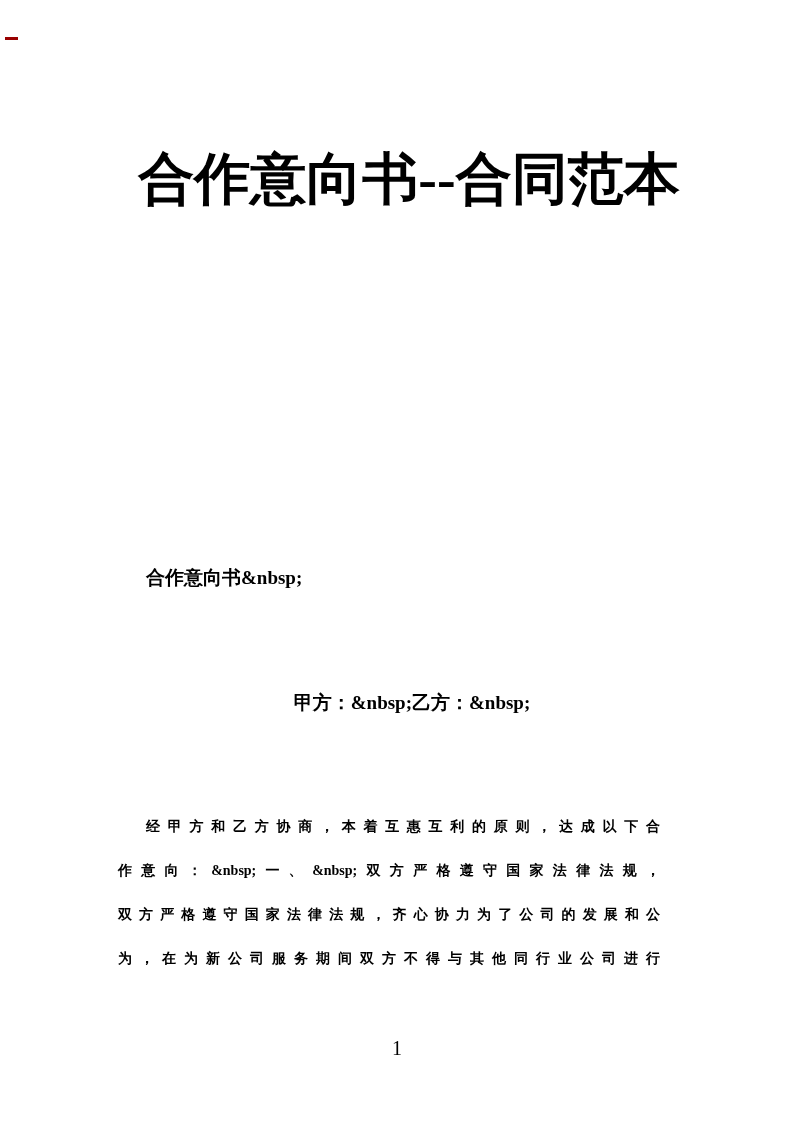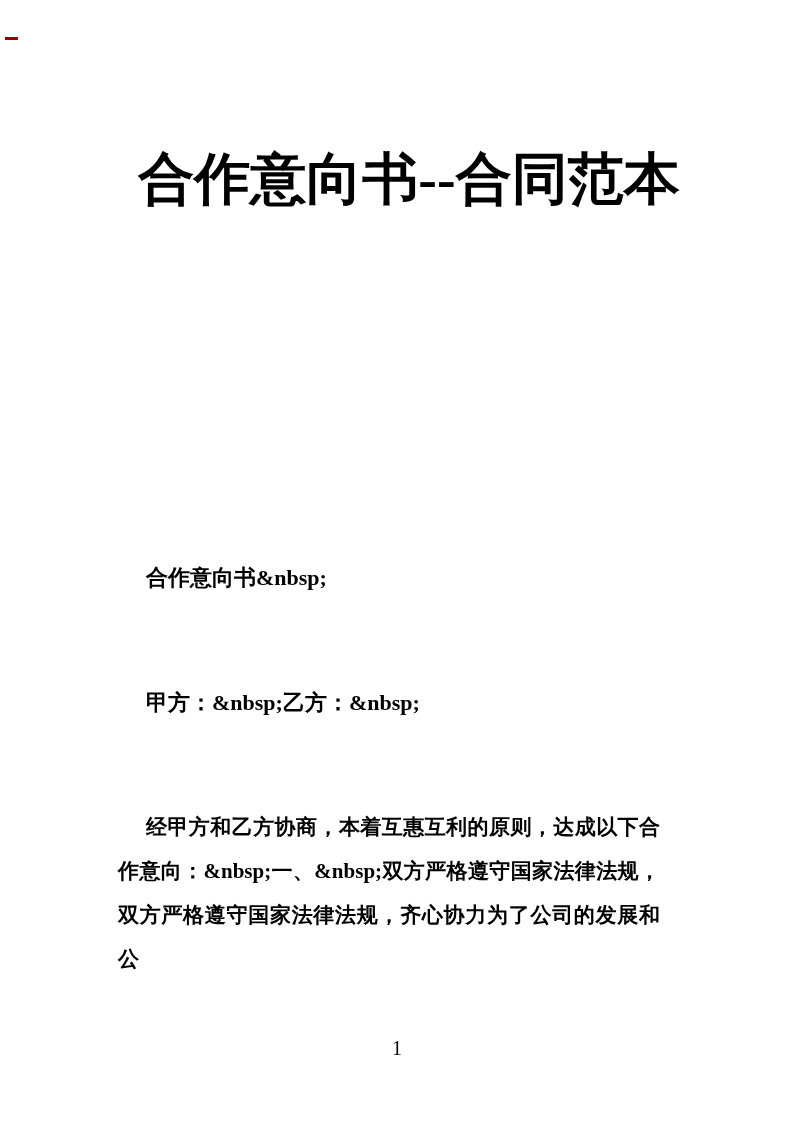--- a/index.html
+++ b/index.html
@@ -35,36 +35,36 @@
     font-weight: 700;
     line-height: 67px;
     letter-spacing: 0;
     white-space: nowrap;
   }
   .line {
     position: absolute;
     left: 118px;
     width: 560px;
     margin: 0;
-    font-size: 22px;
+    font-size: 19px;
     font-weight: 700;
     line-height: 44px;
     text-indent: 28px;
     white-space: nowrap;
   }
   .heading { top: 556px; }
-  .parties { top: 681px; }
+  .parties { top: 681px; text-align: center; }
   .para {
     position: absolute;
     left: 118px;
     top: 805px;
     width: 542px;
   }
   .pline {
-    font-size: 21px;
+    font-size: 14px;
     font-weight: 700;
     line-height: 44px;
     text-align: justify;
     text-align-last: justify;
     text-justify: inter-character;
   }
   .pline.indent { text-indent: 28px; }
   .page-footer {
     position: absolute;
     top: 1036px;
@@ -86,17 +86,18 @@
   <h1 class="doc-title">合作意向书--合同范本</h1>
 
   <p class="line heading">合作意向书&amp;nbsp;</p>
 
   <p class="line parties">甲方：&amp;nbsp;乙方：&amp;nbsp;</p>
 
   <div class="para">
     <div class="pline indent">经甲方和乙方协商，本着互惠互利的原则，达成以下合</div>
     <div class="pline">作意向：&amp;nbsp;一、&amp;nbsp;双方严格遵守国家法律法规，</div>
     <div class="pline">双方严格遵守国家法律法规，齐心协力为了公司的发展和公</div>
+    <div class="pline">为，在为新公司服务期间双方不得与其他同行业公司进行</div>
   </div>
 
   <div class="page-footer">1</div>
 
 </div>
 
 </body></html>

